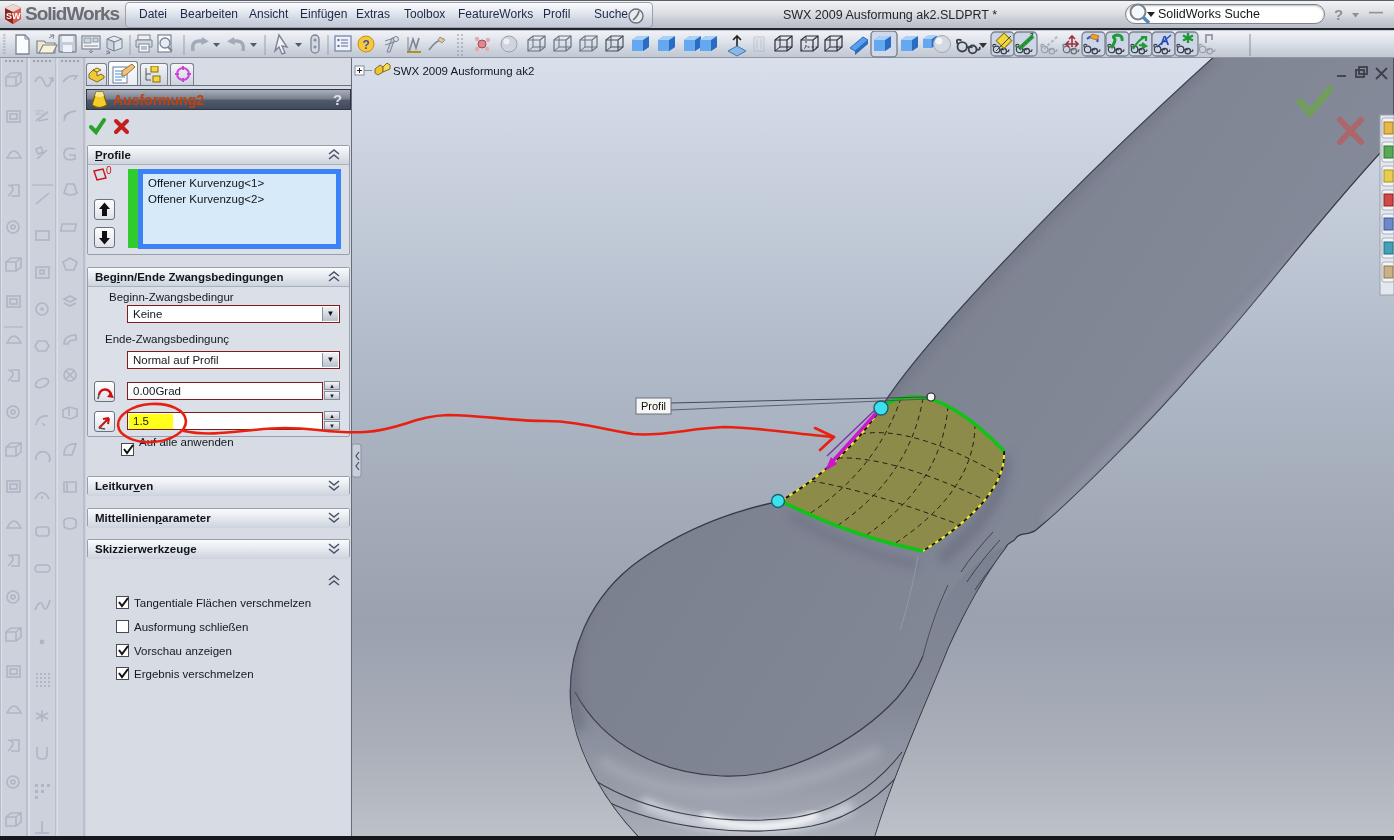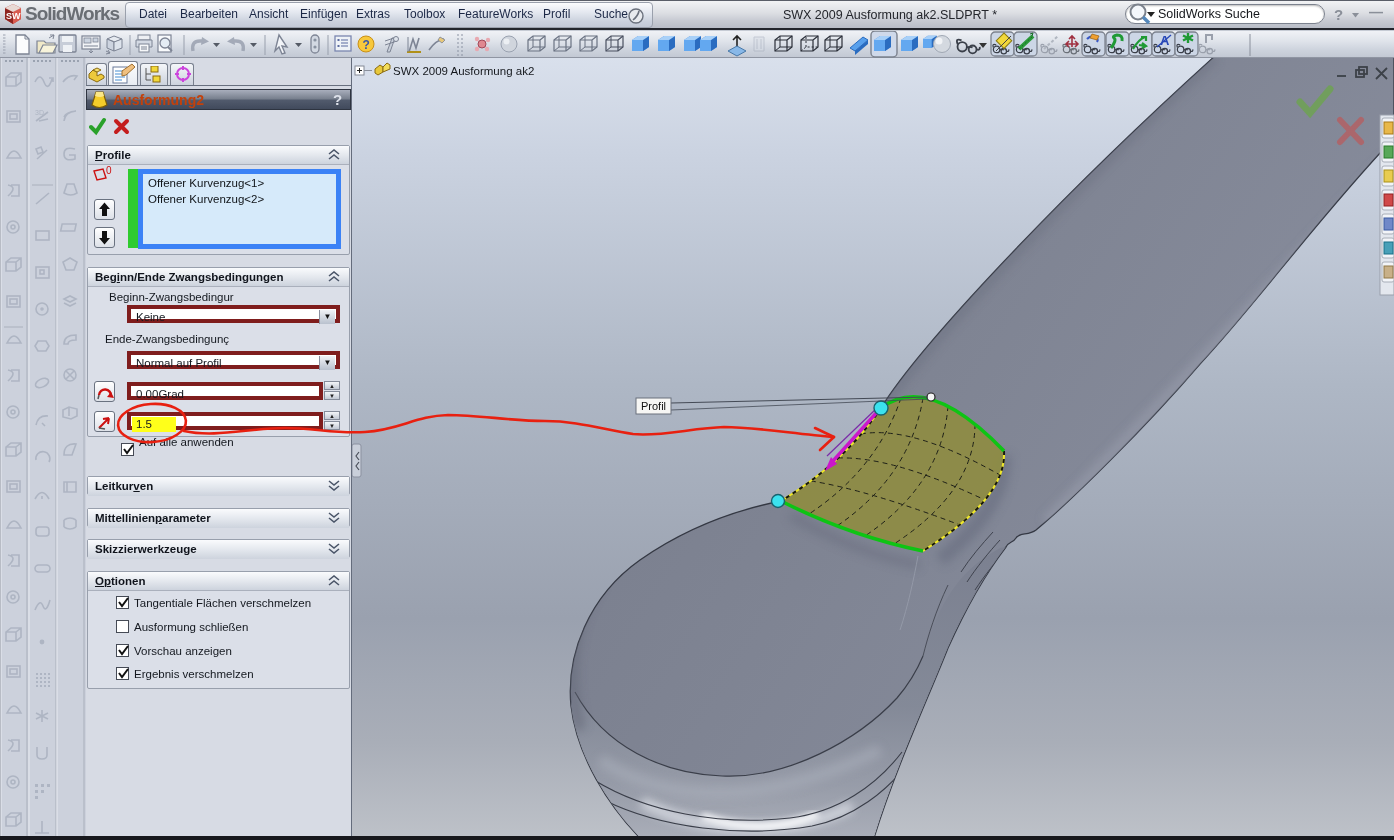--- a/index.html
+++ b/index.html
@@ -30,21 +30,21 @@
 
 #pm{position:absolute;left:86px;top:58px;width:266px;height:778px;background:#d7dbe4;font-size:11.5px;color:#14181f;}
 .tab{position:absolute;border:1px solid #79808e;border-bottom:none;border-radius:3px 3px 0 0;background:linear-gradient(#f4f6f9,#ccd2dd);}
 #pmhdr{position:absolute;left:0px;top:31px;width:265px;height:21px;
  background:linear-gradient(#a8aebc 0%,#79818f 45%,#515a6c 55%,#414a5c 100%);
  border:1px solid #2e3440;color:#fff;font-size:14px;font-weight:bold;}
 .grp{position:absolute;left:1px;width:263px;border:1px solid #989fac;border-radius:2px;background:#dbdfe8;}
 .grphdr{height:19px;background:linear-gradient(#fafbfd 0%,#e4e8ee 50%,#cdd3dd 100%);
  border-bottom:1px solid #aab0bc;font-weight:bold;font-size:11.5px;color:#10141c;padding:3px 0 0 7px;}
 .chev{position:absolute;right:6px;top:4px;}
-.combo{position:absolute;height:18px;background:#fff;border:4px solid #7f1d1d;font-size:11.5px;}
+.combo{position:absolute;height:18px;background:#fff;border:1px solid #7f1d1d;font-size:11.5px;}
 .combobtn{position:absolute;right:1px;top:1px;width:16px;height:14px;background:linear-gradient(#f0f2f6,#b9c1ce);border-left:1px solid #8a90a0;text-align:center;font-size:8px;color:#111;line-height:14px;}
 .spin{position:absolute;width:16px;height:20px;}
 .spinb{position:absolute;left:0;width:16px;height:9px;background:linear-gradient(#f3f5f8,#c2c9d4);border:1px solid #858c9a;font-size:6px;text-align:center;line-height:8px;color:#222;}
 .sqbtn{position:absolute;width:21px;height:21px;background:linear-gradient(#ffffff,#dde1e8);border:1px solid #6a7280;border-radius:3px;}
 .cb{position:absolute;width:13px;height:13px;background:#fff;border:1px solid #454a55;}
 .cbl{position:absolute;font-size:11.5px;color:#14181f;}
 
 #vp{position:absolute;left:352px;top:58px;width:1042px;height:778px;}
 #botbar{position:absolute;left:0;top:836px;width:1394px;height:4px;background:#17181d;}
 </style></head>
@@ -757,23 +757,20 @@
  <svg class="abs" style="left:242px;top:454px" width="12" height="11" viewBox="0 0 12 11">
         <path d="M1,1 L6,5 11,1 M1,6 L6,10 11,6" fill="none" stroke="#4a5568" stroke-width="1.6"></path>
       </svg>
  <div class="grp" style="top:481px;height:19px;">
         <div class="grphdr" style="border-bottom:none;">Skizzierwerkzeuge</div>
       </div>
  <svg class="abs" style="left:242px;top:485px" width="12" height="11" viewBox="0 0 12 11">
         <path d="M1,1 L6,5 11,1 M1,6 L6,10 11,6" fill="none" stroke="#4a5568" stroke-width="1.6"></path>
       </svg>
 
- <div class="grp" style="top:513px;height:118px;">
-  <div class="grphdr"><u>Op</u>tionen</div>
- </div>
  <svg class="abs chev" style="left:242px;top:517px" width="12" height="11" viewBox="0 0 12 11">
         <path d="M1,5 L6,1 11,5 M1,10 L6,6 11,10" fill="none" stroke="#4a5568" stroke-width="1.6"></path>
       </svg>
  <div class="cb" style="left:30px;top:538px;"></div>
  <svg class="abs" style="left:31px;top:538px" width="13" height="13" viewBox="0 0 13 13">
         <path d="M2,6 l3,4 L11,2" fill="none" stroke="#111" stroke-width="2"></path>
       </svg>
  <div class="cbl" style="left:48px;top:539px;">Tangentiale Flächen verschmelzen</div>
  <div class="cb" style="left:30px;top:562px;"></div>
  <div class="cbl" style="left:48px;top:563px;">Ausformung schließen</div>

